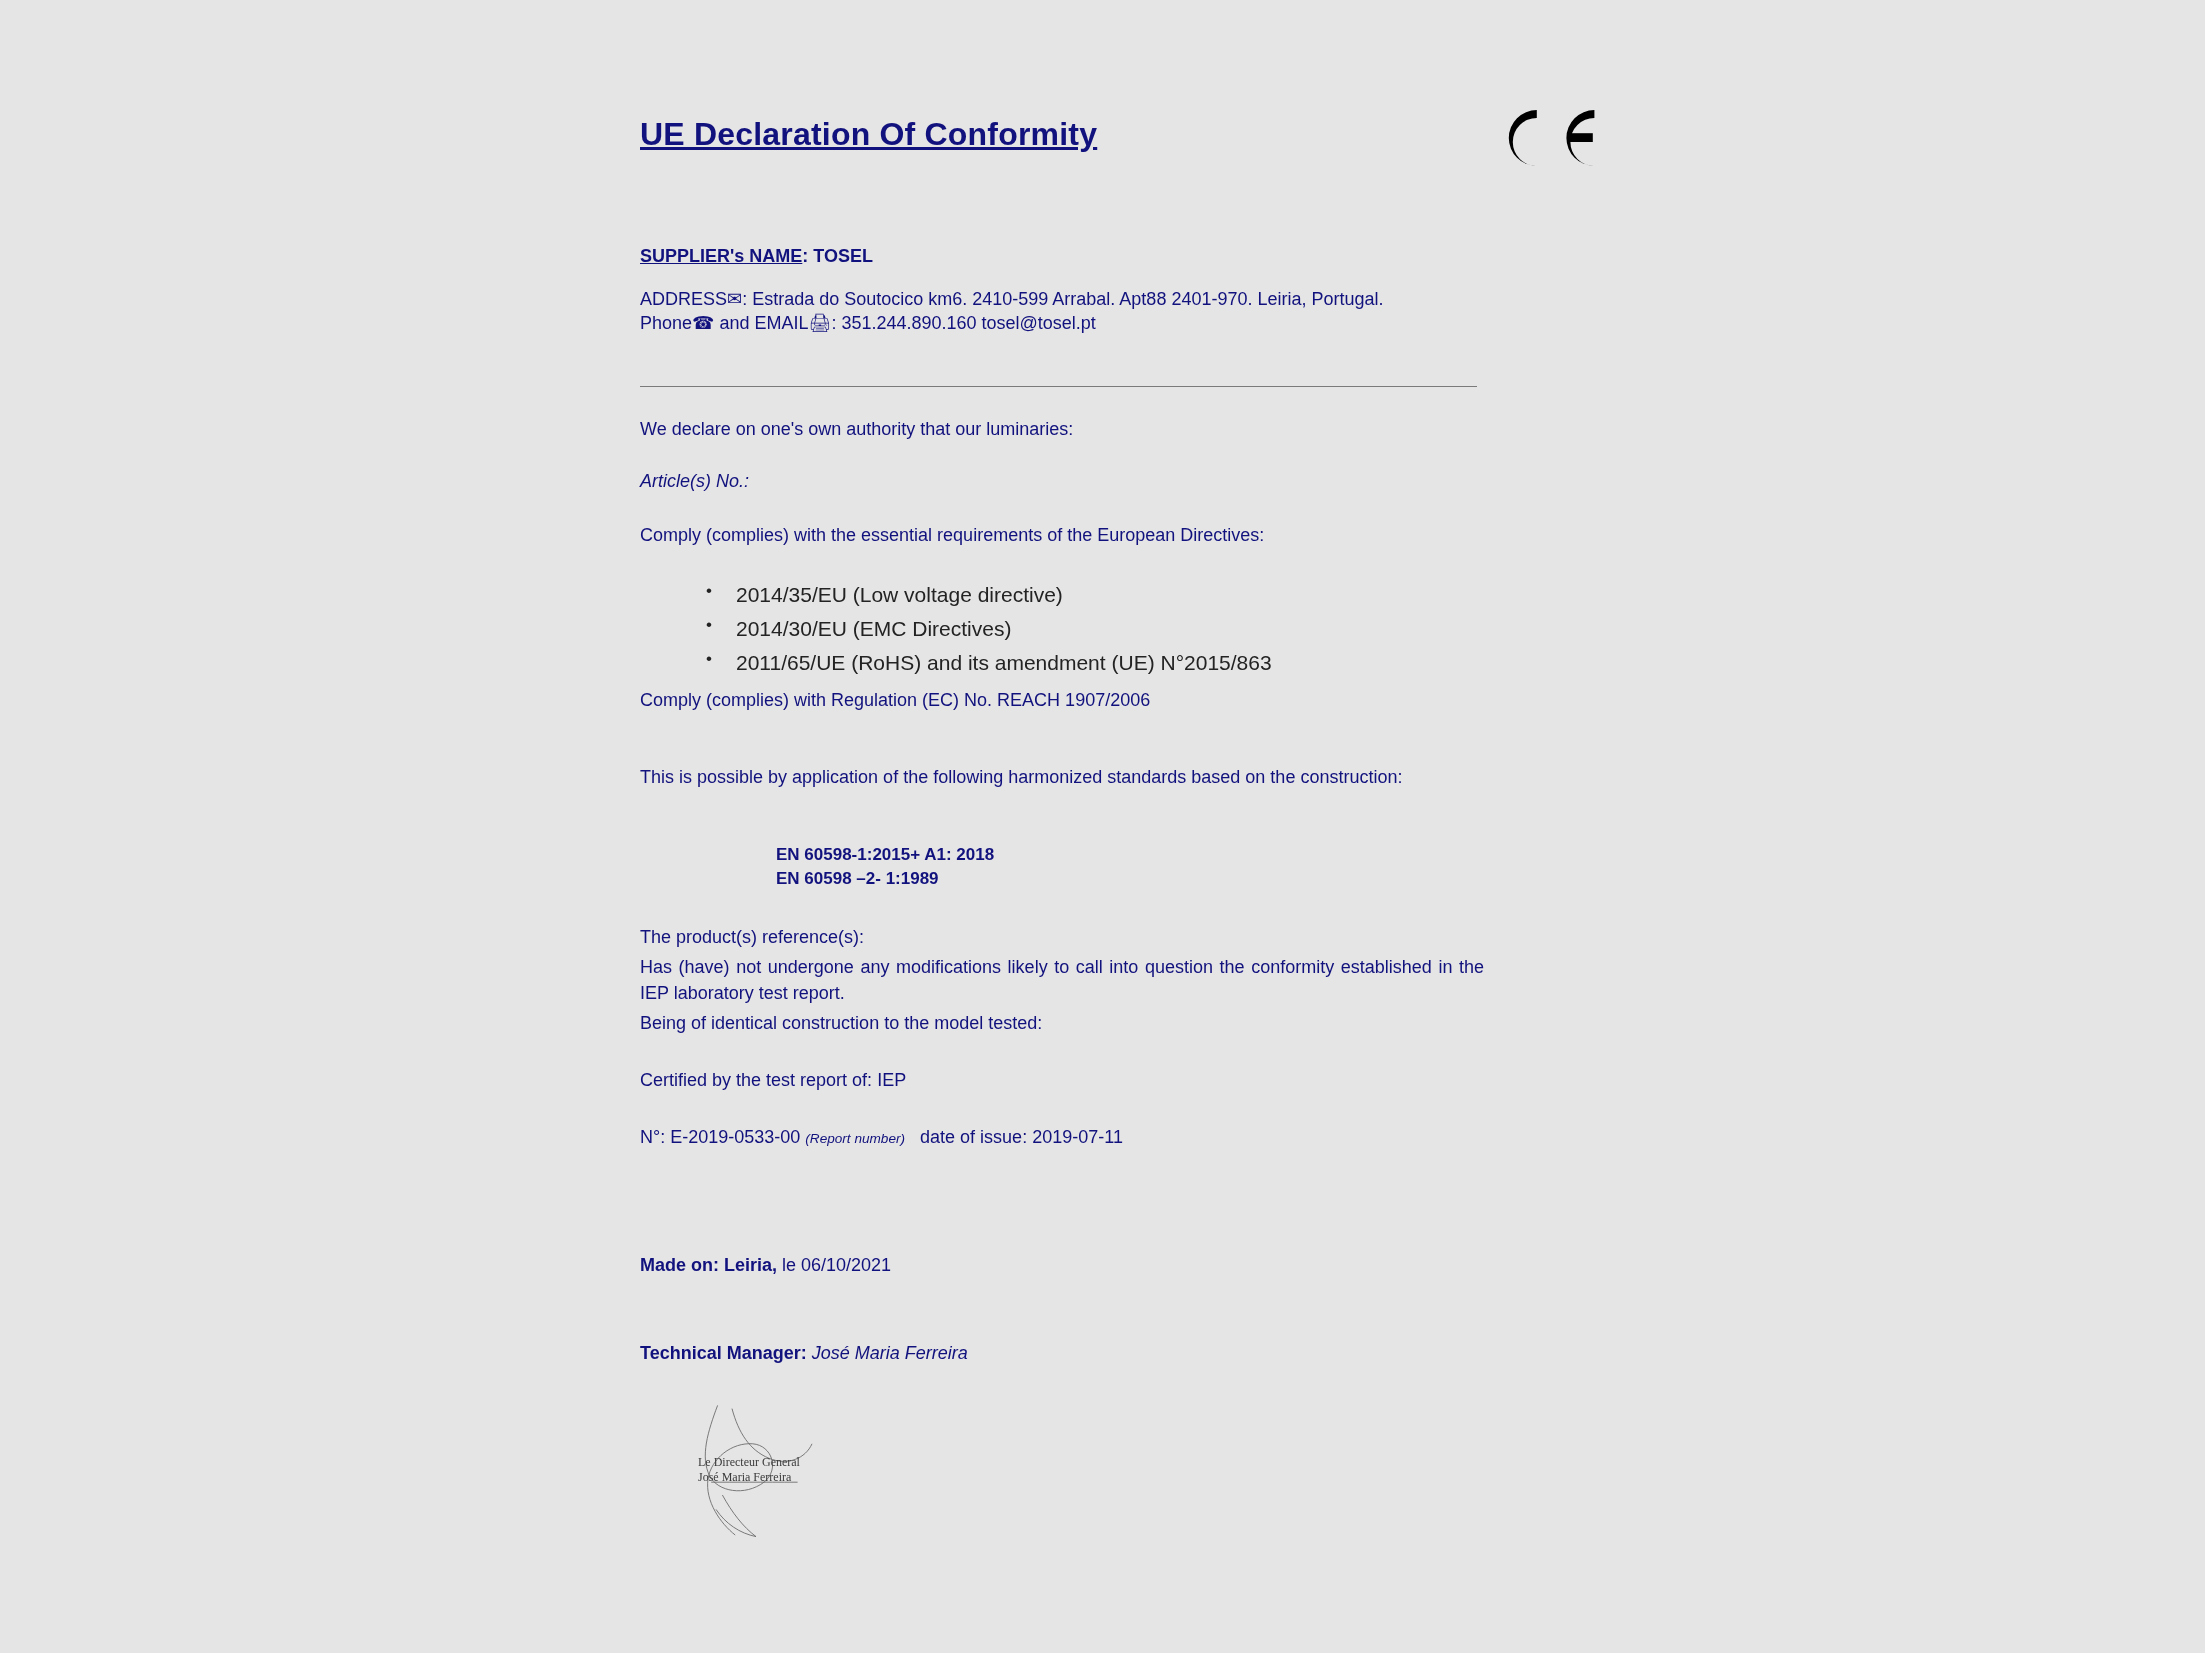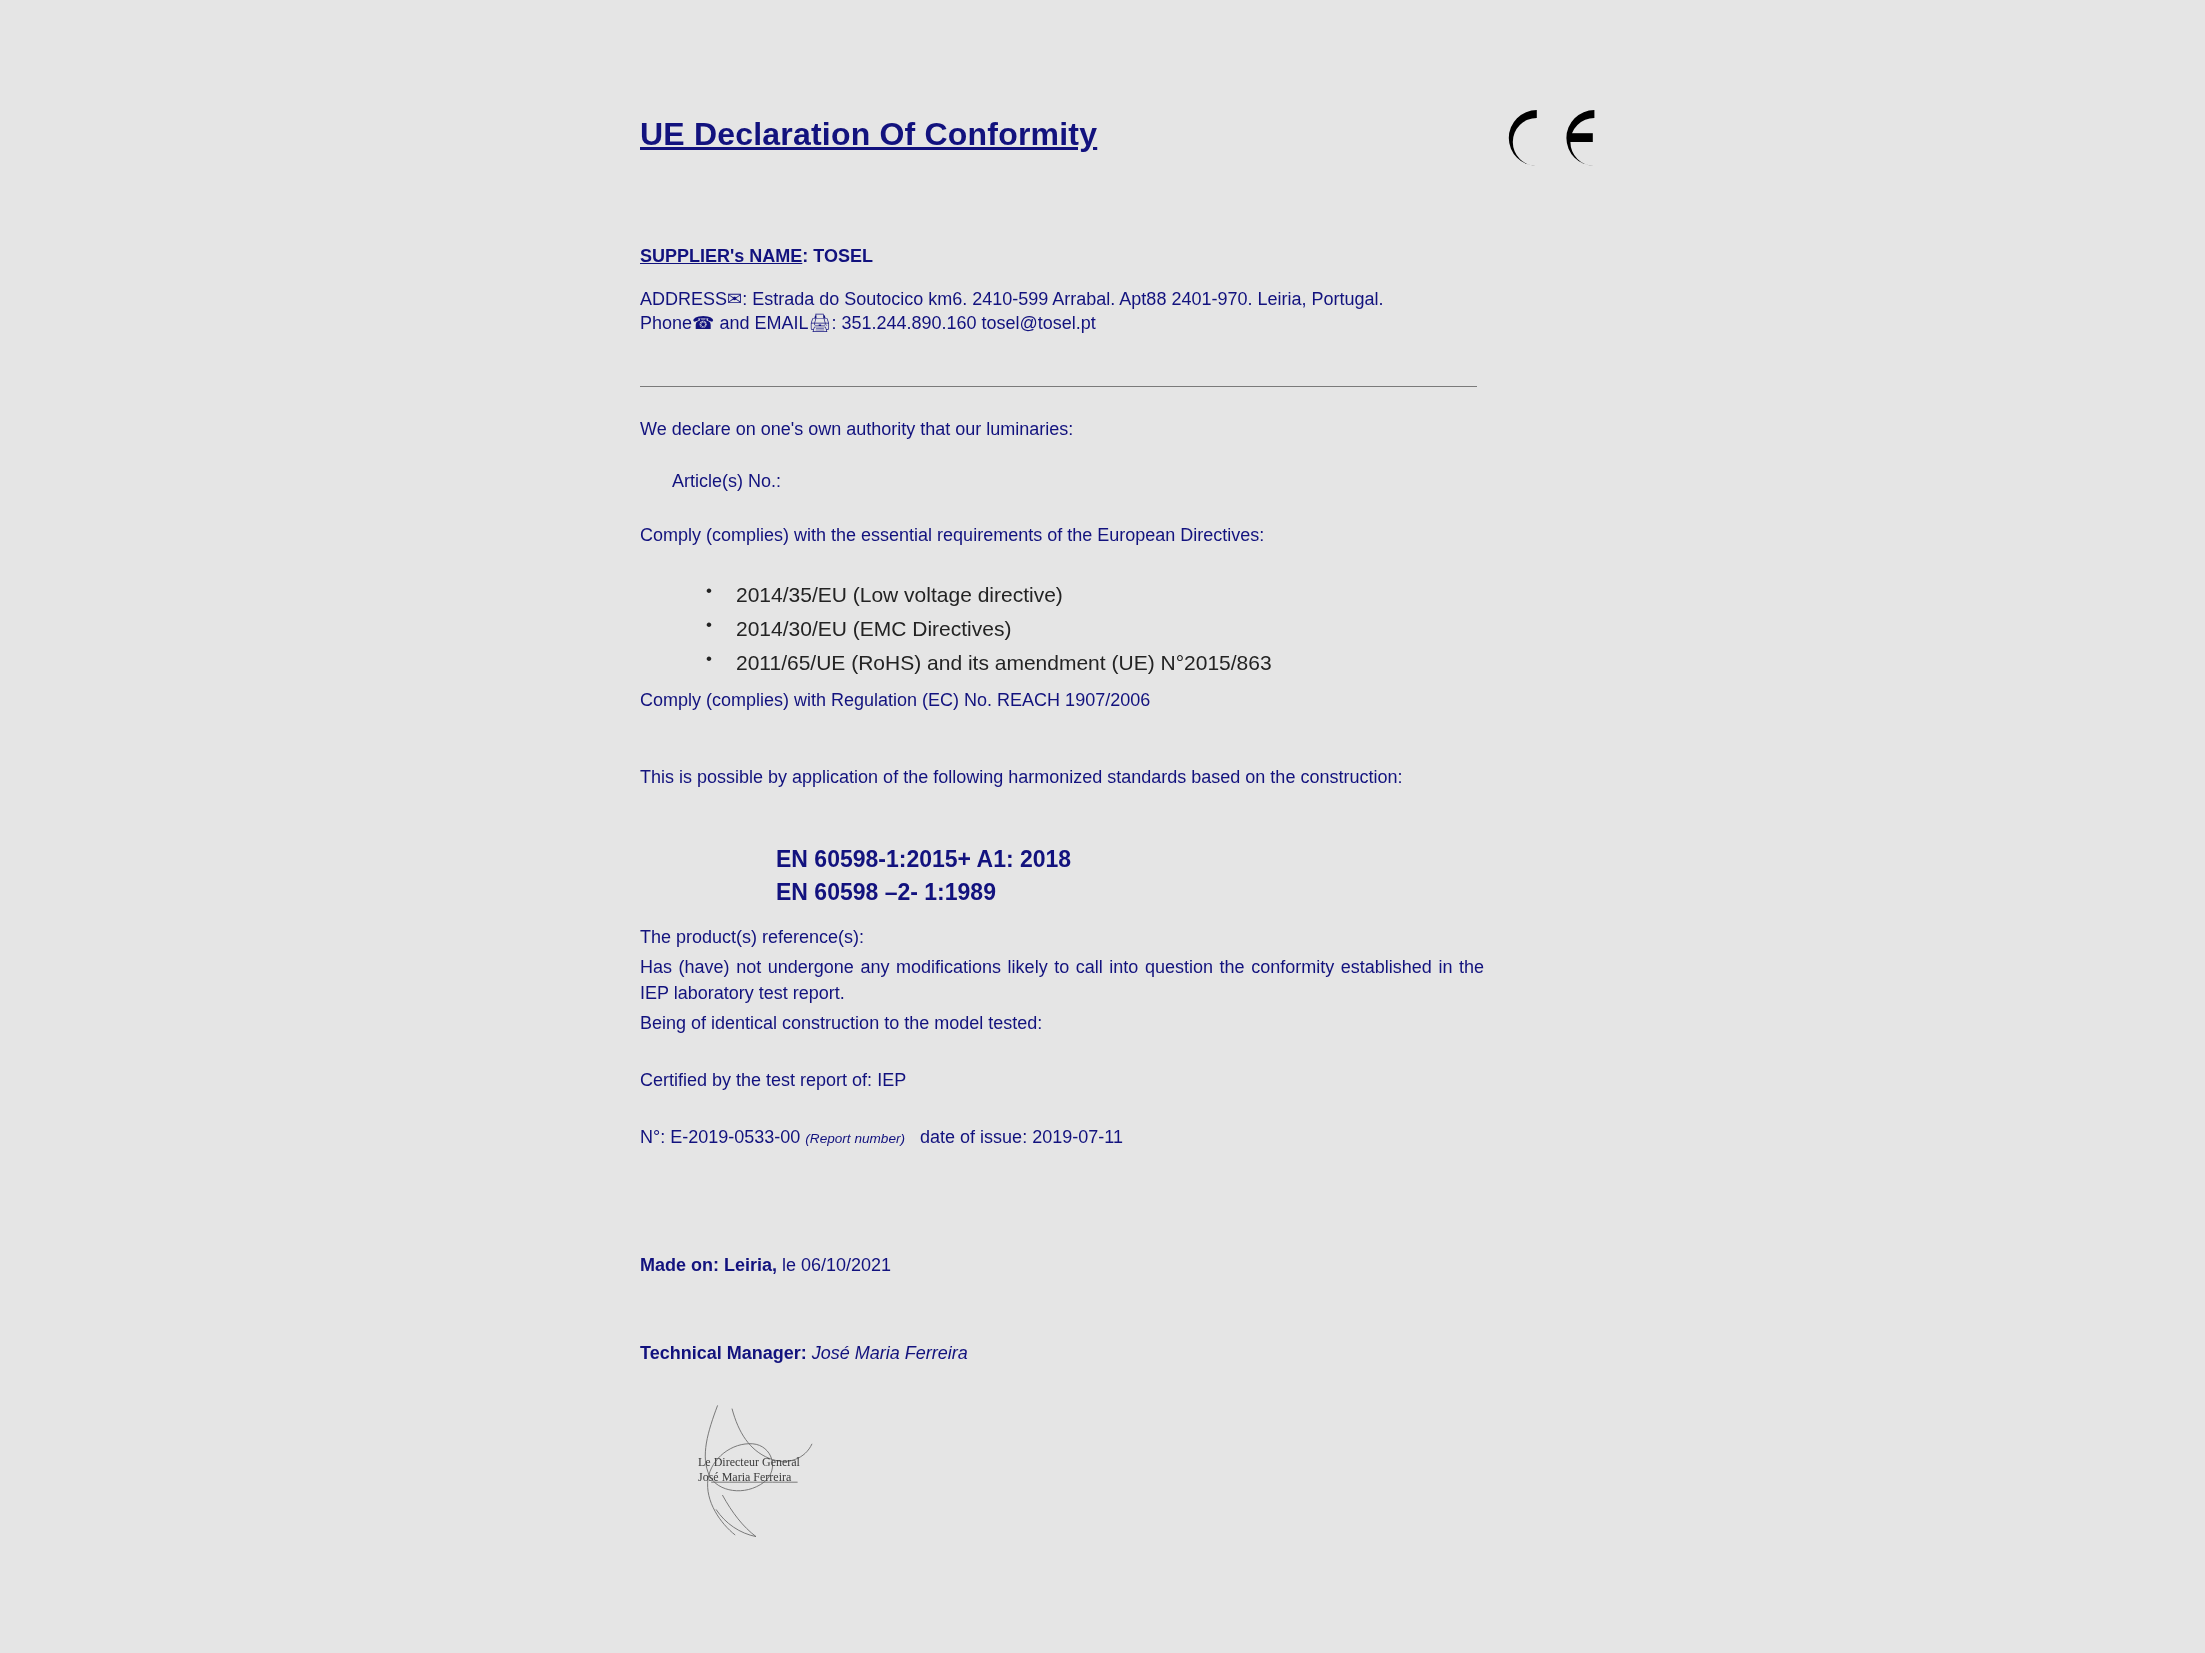--- a/index.html
+++ b/index.html
@@ -80,21 +80,21 @@
     background: #7a7a7a;
   }
   
   .body-text {
     position: absolute;
     font-size: 18px;
     color: #12127e;
     line-height: 1.45;
   }
   .p-declare   { left: 640px; top: 416px; width: 848px; }
-  .p-article   { left: 672px; top: 468px; width: 848px; }
+  .p-article   { left: 640px; top: 468px; width: 848px; font-style: italic; }
   .p-comply    { left: 640px; top: 522px; width: 848px; }
   .directives {
     position: absolute;
     left: 640px;
     top: 578px;
     width: 880px;
     font-size: 21px;
     color: #232323;
     list-style: none;
     margin: 0;
@@ -112,21 +112,21 @@
     top: -0.8px;
     font-size: 17px;
     color: #232323;
   }
   .p-reach     { left: 640px; top: 687px; width: 880px; }
   .p-harmon    { left: 640px; top: 764px; width: 792px; line-height: 1.47; }
   .standards {
     position: absolute;
     left: 776px;
     top: 843px;
-    font-size: 23px;
+    font-size: 17px;
     font-weight: bold;
     color: #12127e;
     line-height: 1.42;
   }
   .p-ref       { left: 640px; top: 924px; width: 880px; }
   .p-modif     { left: 640px; top: 954px; width: 844px; line-height: 1.47; text-align: justify;}
   .p-identical { left: 640px; top: 1010px; width: 880px; }
   .p-certified { left: 640px; top: 1067px; width: 880px; }
   .p-report    { left: 640px; top: 1124px; width: 960px; }
   .small-italic {

